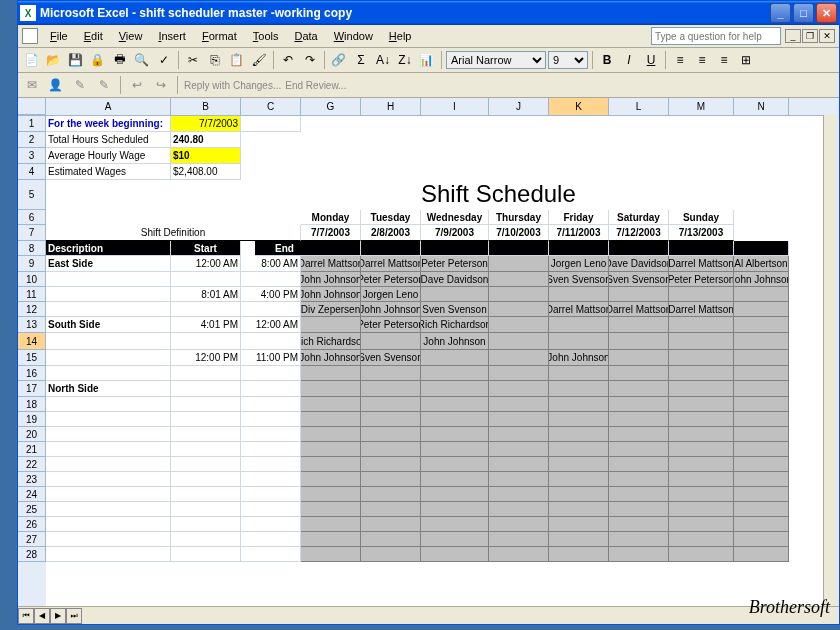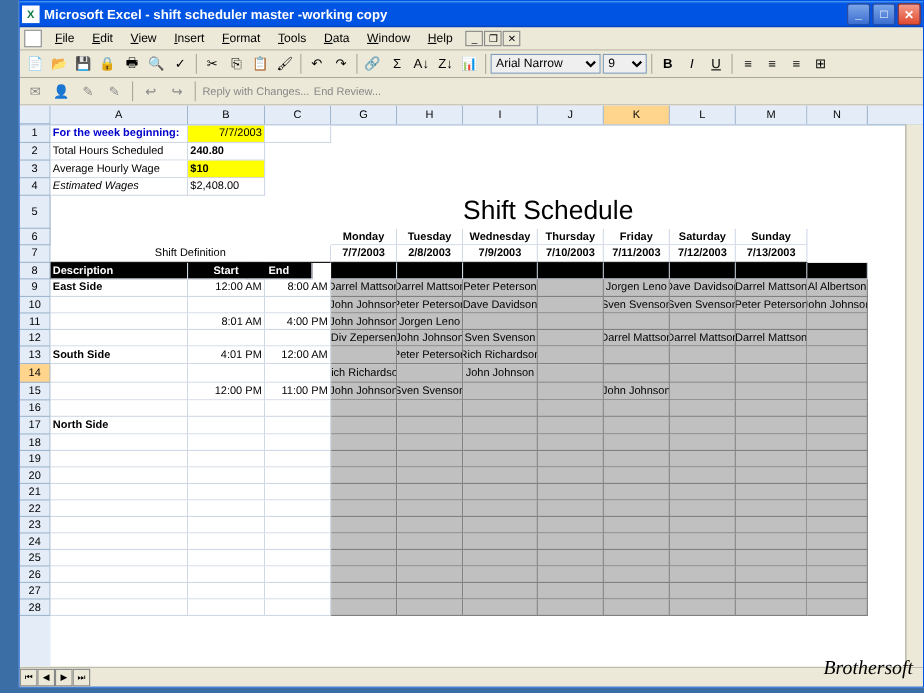--- a/index.html
+++ b/index.html
@@ -77,20 +77,21 @@
     <span class="doc-icon"></span>
     <span class="menu-item"><u textcontent="File">F</u>ile</span>
     <span class="menu-item"><u>E</u>dit</span>
     <span class="menu-item"><u>V</u>iew</span>
     <span class="menu-item"><u>I</u>nsert</span>
     <span class="menu-item"><u>F</u>ormat</span>
     <span class="menu-item"><u>T</u>ools</span>
     <span class="menu-item"><u>D</u>ata</span>
     <span class="menu-item"><u>W</u>indow</span>
     <span class="menu-item"><u>H</u>elp</span>
+    <input class="help-input" placeholder="Type a question for help" style="">
     <div class="small-win-controls">
       <div class="small-win-btn">_</div>
       <div class="small-win-btn">❐</div>
       <div class="small-win-btn">✕</div>
     </div>
   </div>
 
   <div class="toolbar">
     <div class="tbtn">📄</div>
     <div class="tbtn">📂</div>
@@ -197,40 +198,40 @@
         <div class="title-big" id="bigtitle" style="left: 375px; top: 64px;">Shift Schedule</div>
         <div class="active-cell-border" id="activecell" style="left: 502px; top: 216px; width: 60px; height: 17px;"></div>
         <div class="dropdown-btn" id="ddbtn" style="left: 563px; top: 218px;">▼</div>
       <div class="cell bold blue" style="left: 0px; top: 0px; width: 125px; height: 16px; position: absolute;">For the week beginning:</div>
           <div class="cell yellow right" style="left: 125px; top: 0px; width: 70px; height: 16px; position: absolute;">7/7/2003</div>
           <div class="cell " style="left: 195px; top: 0px; width: 60px; height: 16px; position: absolute;"></div>
           <div class="cell " style="left: 0px; top: 16px; width: 125px; height: 16px; position: absolute;">Total Hours Scheduled</div>
           <div class="cell bold" style="left: 125px; top: 16px; width: 70px; height: 16px; position: absolute;">240.80</div>
           <div class="cell " style="left: 0px; top: 32px; width: 125px; height: 16px; position: absolute;">Average Hourly Wage</div>
           <div class="cell yellow bold" style="left: 125px; top: 32px; width: 70px; height: 16px; position: absolute;">$10</div>
-          <div class="cell " style="left: 0px; top: 48px; width: 125px; height: 16px; position: absolute; font-style: italic;">Estimated Wages</div>
+          <div class="cell " style="left: 0px; top: 48px; width: 125px; height: 16px; position: absolute;">Estimated Wages</div>
           <div class="cell " style="left: 125px; top: 48px; width: 70px; height: 16px; position: absolute;">$2,408.00</div>
           <div class="cell bold center" style="left: 255px; top: 94px; width: 60px; height: 15px; position: absolute;">Monday</div>
           <div class="cell bold center" style="left: 315px; top: 94px; width: 60px; height: 15px; position: absolute;">Tuesday</div>
           <div class="cell bold center" style="left: 375px; top: 94px; width: 68px; height: 15px; position: absolute;">Wednesday</div>
           <div class="cell bold center" style="left: 443px; top: 94px; width: 60px; height: 15px; position: absolute;">Thursday</div>
           <div class="cell bold center" style="left: 503px; top: 94px; width: 60px; height: 15px; position: absolute;">Friday</div>
           <div class="cell bold center" style="left: 563px; top: 94px; width: 60px; height: 15px; position: absolute;">Saturday</div>
           <div class="cell bold center" style="left: 623px; top: 94px; width: 65px; height: 15px; position: absolute;">Sunday</div>
           <div class="cell center" style="left: 0px; top: 109px; width: 255px; height: 16px; position: absolute; border-bottom: 1px solid black;">Shift Definition</div>
           <div class="cell bold center" style="left: 255px; top: 109px; width: 60px; height: 16px; position: absolute; border-bottom: 1px solid black;">7/7/2003</div>
           <div class="cell bold center" style="left: 315px; top: 109px; width: 60px; height: 16px; position: absolute; border-bottom: 1px solid black;">2/8/2003</div>
           <div class="cell bold center" style="left: 375px; top: 109px; width: 68px; height: 16px; position: absolute; border-bottom: 1px solid black;">7/9/2003</div>
           <div class="cell bold center" style="left: 443px; top: 109px; width: 60px; height: 16px; position: absolute; border-bottom: 1px solid black;">7/10/2003</div>
           <div class="cell bold center" style="left: 503px; top: 109px; width: 60px; height: 16px; position: absolute; border-bottom: 1px solid black;">7/11/2003</div>
           <div class="cell bold center" style="left: 563px; top: 109px; width: 60px; height: 16px; position: absolute; border-bottom: 1px solid black;">7/12/2003</div>
           <div class="cell bold center" style="left: 623px; top: 109px; width: 65px; height: 16px; position: absolute; border-bottom: 1px solid black;">7/13/2003</div>
           <div class="cell black" style="left: 0px; top: 125px; width: 125px; height: 15px; position: absolute;">Description</div>
           <div class="cell black center" style="left: 125px; top: 125px; width: 70px; height: 15px; position: absolute; text-align: center;">Start</div>
-          <div class="cell black center" style="left: 178px; top: 125px; width: 60px; height: 15px; position: absolute;">End</div>
+          <div class="cell black center" style="left: 209px; top: 125px; width: 60px; height: 15px; position: absolute;">End</div>
           <div class="cell black" style="left: 255px; top: 125px; width: 60px; height: 15px; position: absolute;"></div>
           <div class="cell black" style="left: 315px; top: 125px; width: 60px; height: 15px; position: absolute;"></div>
           <div class="cell black" style="left: 375px; top: 125px; width: 68px; height: 15px; position: absolute;"></div>
           <div class="cell black" style="left: 443px; top: 125px; width: 60px; height: 15px; position: absolute;"></div>
           <div class="cell black" style="left: 503px; top: 125px; width: 60px; height: 15px; position: absolute;"></div>
           <div class="cell black" style="left: 563px; top: 125px; width: 60px; height: 15px; position: absolute;"></div>
           <div class="cell black" style="left: 623px; top: 125px; width: 65px; height: 15px; position: absolute;"></div>
           <div class="cell black" style="left: 688px; top: 125px; width: 55px; height: 15px; position: absolute;"></div>
           <div class="cell bold" style="left: 0px; top: 140px; width: 125px; height: 16px; position: absolute;">East Side</div>
           <div class="cell right" style="left: 125px; top: 140px; width: 70px; height: 16px; position: absolute;">12:00 AM</div>

